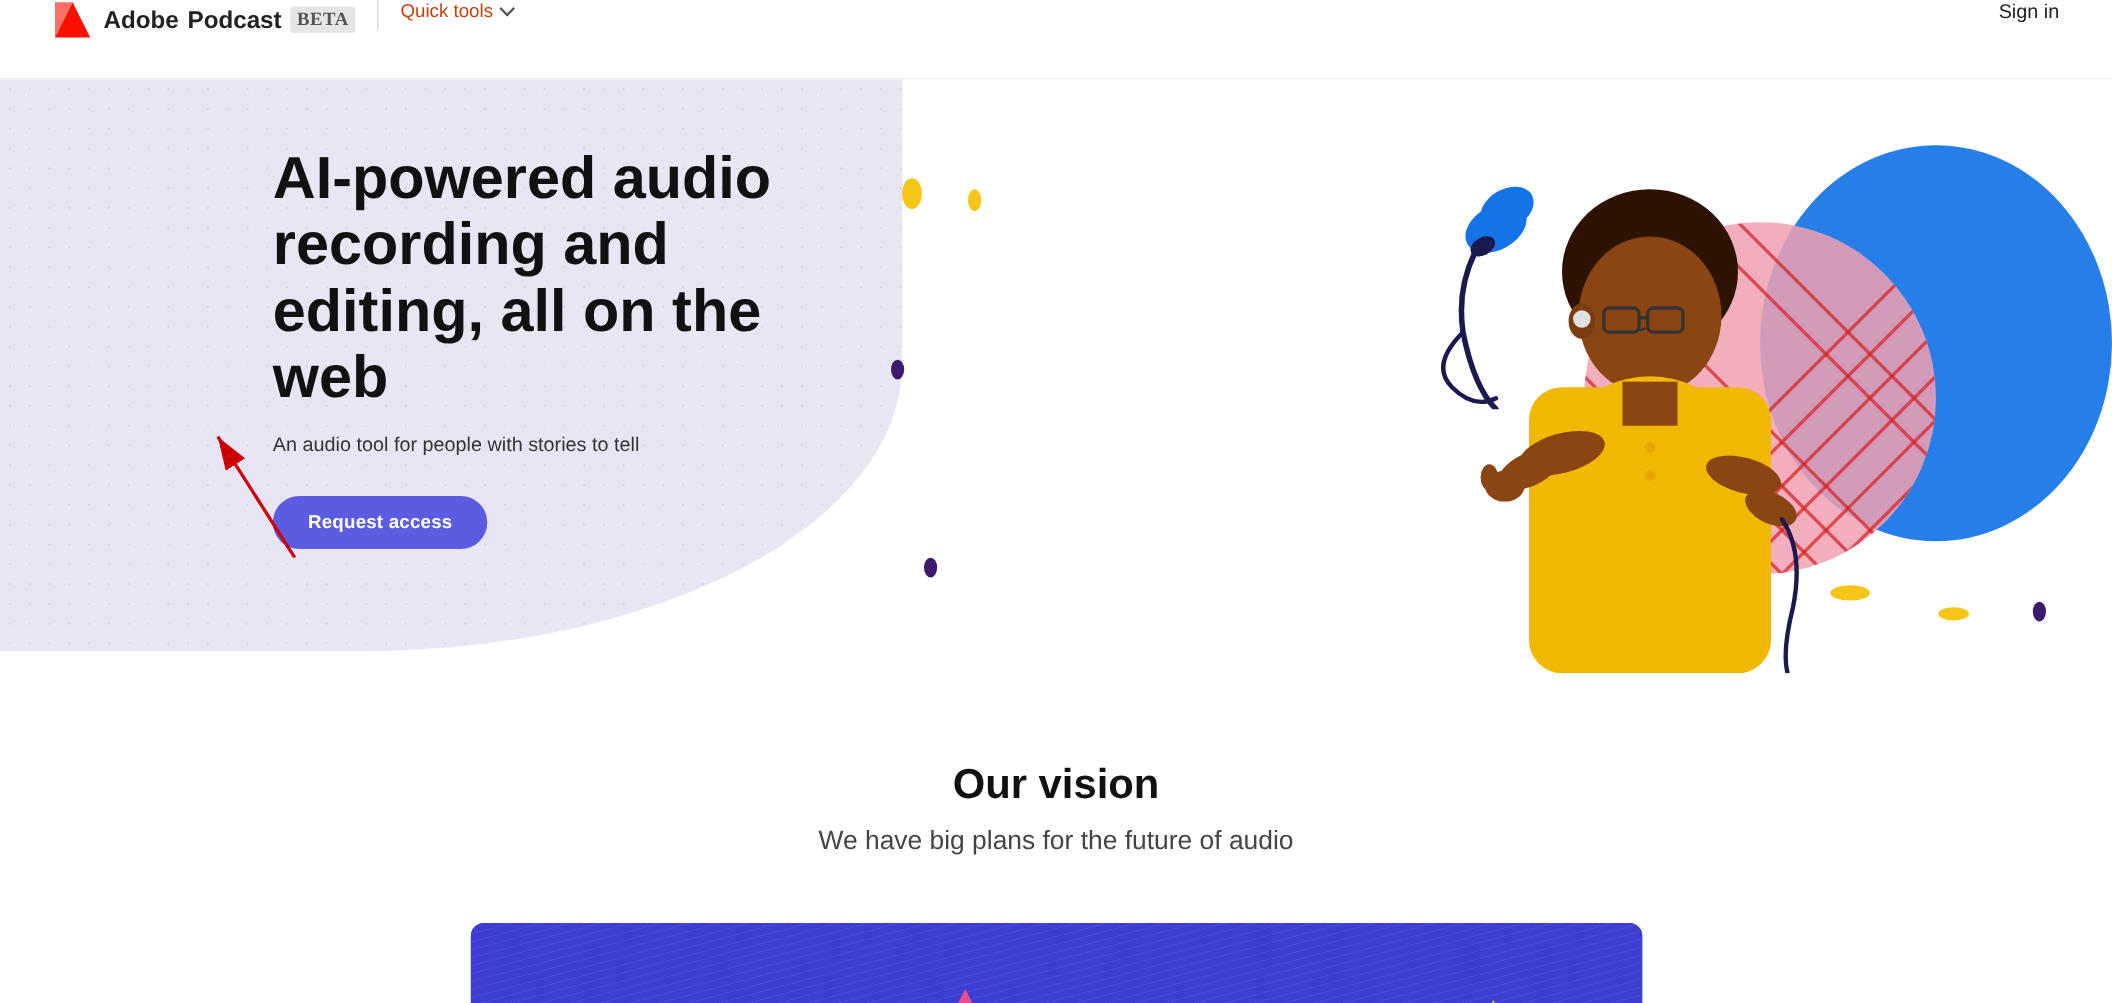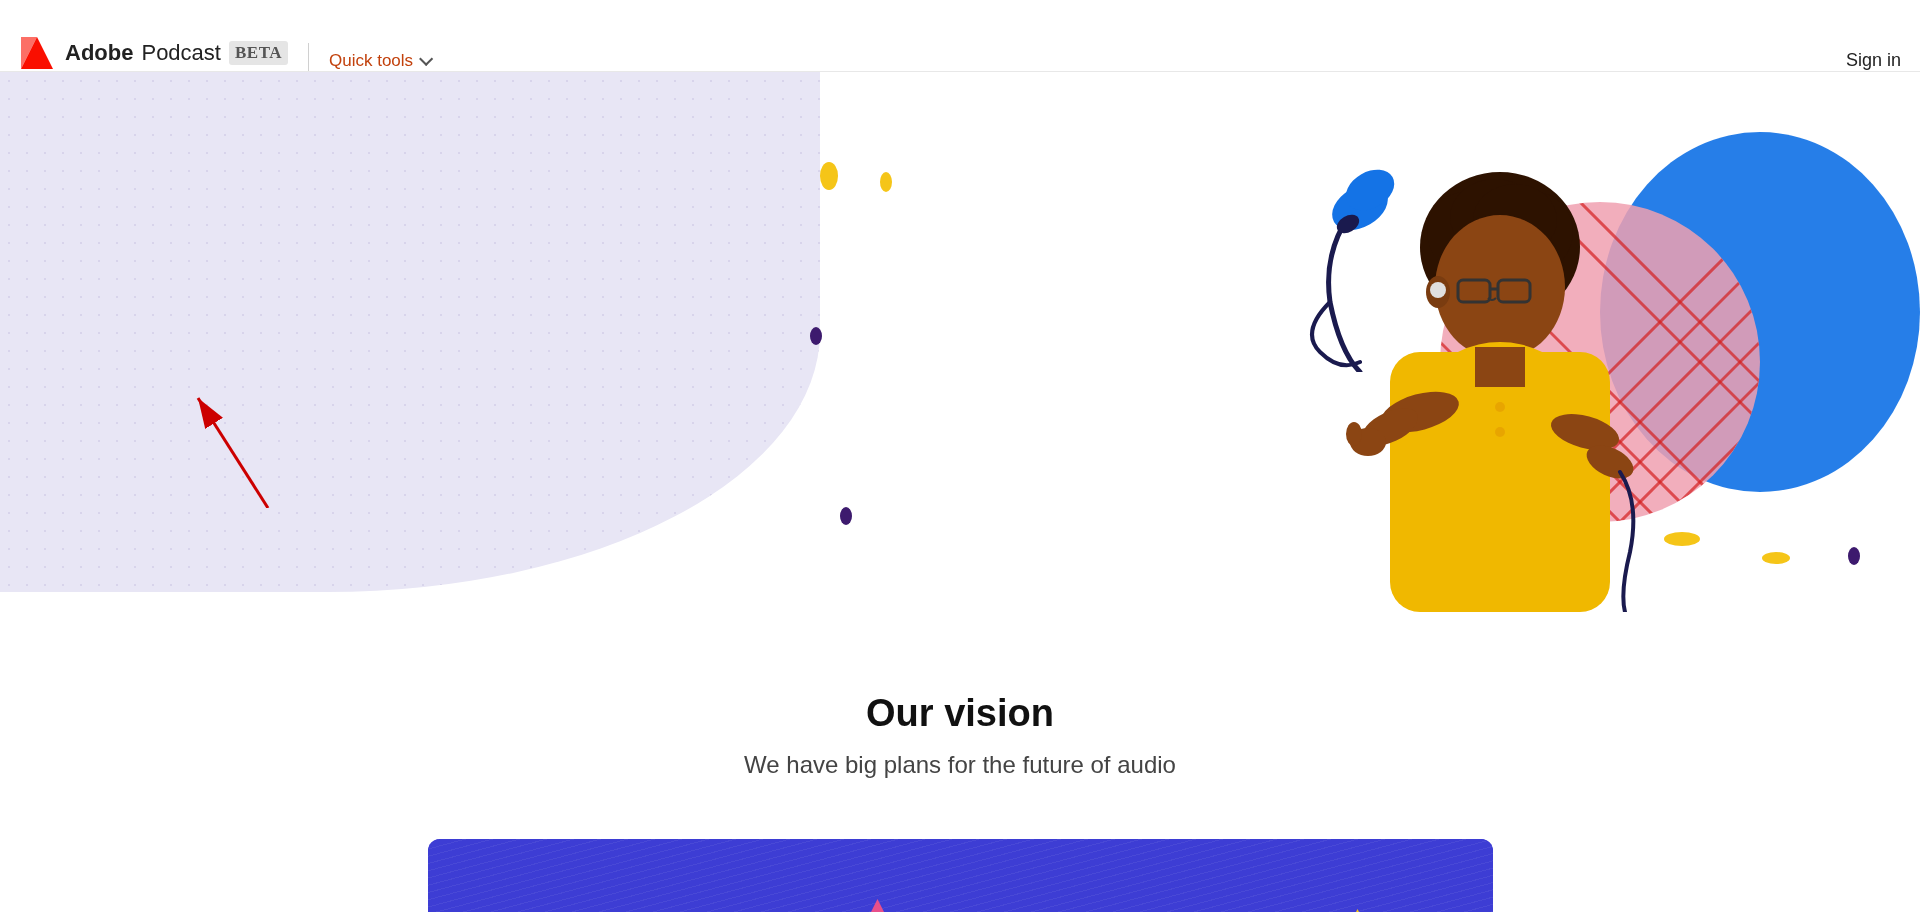--- a/index.html
+++ b/index.html
@@ -1,22 +1,22 @@
 <!DOCTYPE html>
 <html><head>
   <meta charset="utf-8">
   <style>
     * { margin: 0; padding: 0; box-sizing: border-box; }
     body { font-family: 'Adobe Clean', Arial, sans-serif; background: #fff; overflow-x: hidden; width: 1920px; }
 
     
     .navbar {
       display: flex;
-      align-items: flex-end;
-      padding: 0 19px;
+      align-items: flex-start;
+      padding: 0 48px;
       height: 72px;
       background: #fff;
       border-bottom: 1px solid #e8e8e8;
       position: relative;
       z-index: 10;
     }
     .navbar-logo {
       display: flex;
       align-items: center;
       gap: 10px;
@@ -31,21 +31,21 @@
       align-items: center;
       gap: 8px;
     }
     .brand-adobe {
       font-size: 22px;
       font-weight: 700;
       color: #222;
     }
     .brand-podcast {
       font-size: 22px;
-      font-weight: 400;
+      font-weight: 700;
       color: #222;
     }
     .beta-badge {
       background: #e5e5e5;
       color: #555;
       font-size: 17px;
       font-weight: 600;
       padding: 2px 6px;
       border-radius: 3px;
       letter-spacing: 0.5px;
@@ -410,20 +410,25 @@
 
     <ellipse cx="28" cy="340" rx="18" ry="14" fill="#8B4513"></ellipse>
     <ellipse cx="14" cy="332" rx="8" ry="12" fill="#8B4513"></ellipse>
 
     <ellipse cx="245" cy="330" rx="35" ry="16" fill="#8B4513" transform="rotate(15 245 330)"></ellipse>
     <ellipse cx="270" cy="360" rx="25" ry="14" fill="#8B4513" transform="rotate(25 270 360)"></ellipse>
 
     <path d="M 280 370 Q 300 400 290 450 Q 280 490 285 510" stroke="#1a1a4e" stroke-width="4" fill="none" stroke-linecap="round"></path>
   </svg>
 
+  <div class="hero-content">
+    <h1 class="hero-title">AI-powered audio recording and editing, all on the web</h1>
+    <p class="hero-subtitle">An audio tool for people with stories to tell</p>
+    <button class="request-access-btn">Request access</button>
+  </div>
 
   <div class="arrow-annotation">
     <svg class="arrow-svg" viewBox="0 0 110 130" xmlns="http://www.w3.org/2000/svg">
       <defs>
         <marker id="arrowhead" markerWidth="10" markerHeight="7" refX="10" refY="3.5" orient="auto">
           <polygon points="0 0, 10 3.5, 0 7" fill="#cc0000"></polygon>
         </marker>
       </defs>
       <line x1="90" y1="130" x2="20" y2="20" stroke="#cc0000" stroke-width="3" marker-end="url(#arrowhead)"></line>
     </svg>

